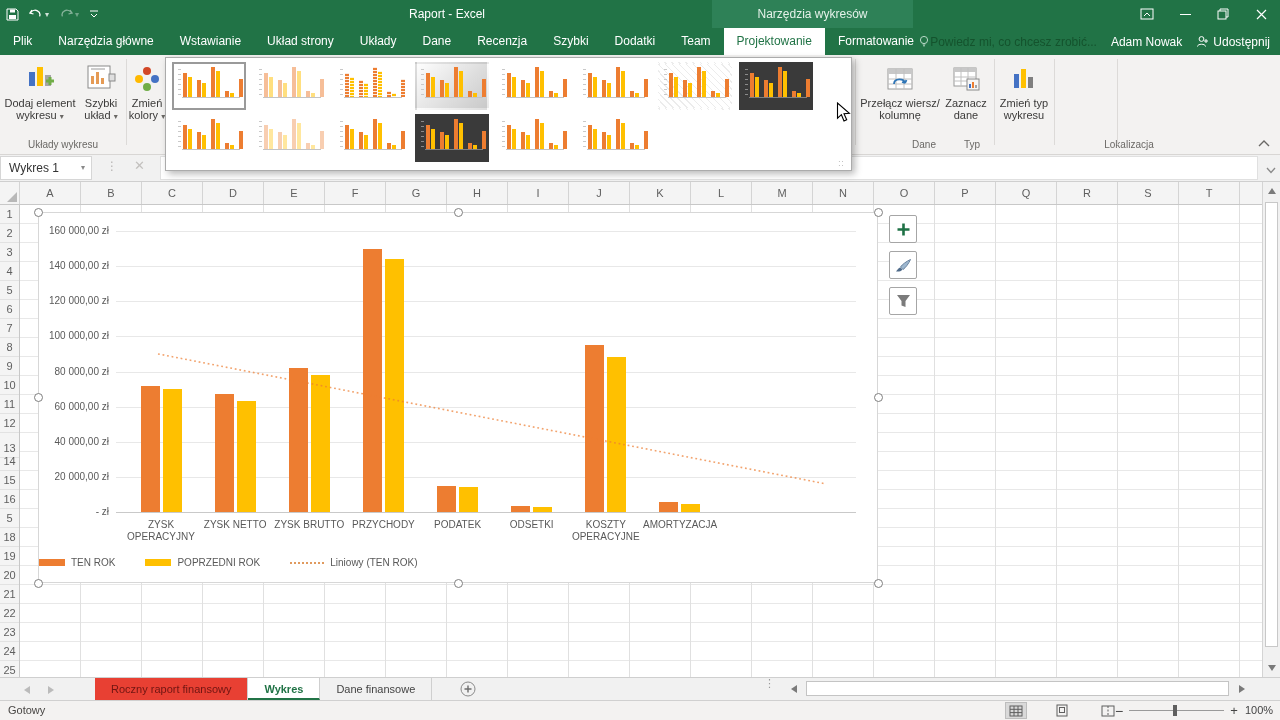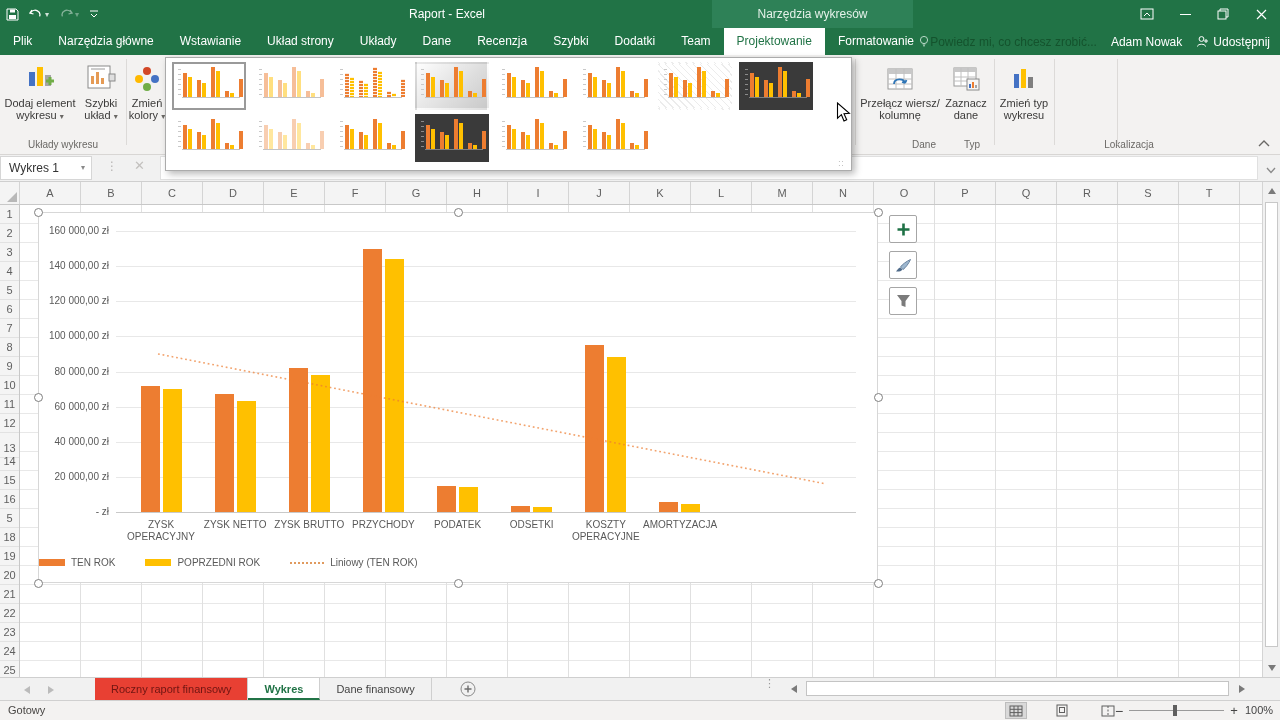--- a/index.html
+++ b/index.html
@@ -850,21 +850,21 @@
   <div class="vthumb"></div>
   <div class="tri tri-d" style="left:5px;bottom:6px;"></div>
 </div>
 
 <div class="sheetbar">
   <div class="tri tri-l dim snav" style="left:24px;"></div>
   <div class="tri tri-r dim snav" style="left:48px;"></div>
   <div class="stabs">
       <div class="stab colored" style="background: rgb(232, 64, 51);">Roczny raport finansowy</div>
       <div class="stab active">Wykres</div>
-      <div class="stab">Dane finansowy</div>
+      <div class="stab">Dane finansowe</div>
     </div>
   <div class="addsheet">
     <svg width="16" height="16" viewBox="0 0 16 16">
         <circle cx="8" cy="8" r="7" fill="none" stroke="#8a8a8a"></circle>
         <path d="M8 4.5 v7 M4.5 8 h7" stroke="#6e6e6e" stroke-width="1.4"></path>
       </svg>
   </div>
   <div class="sb-grip">⋮</div>
   <div class="hs-larrow">
       <div class="tri tri-l" style="left:5px;top:5px;"></div>

